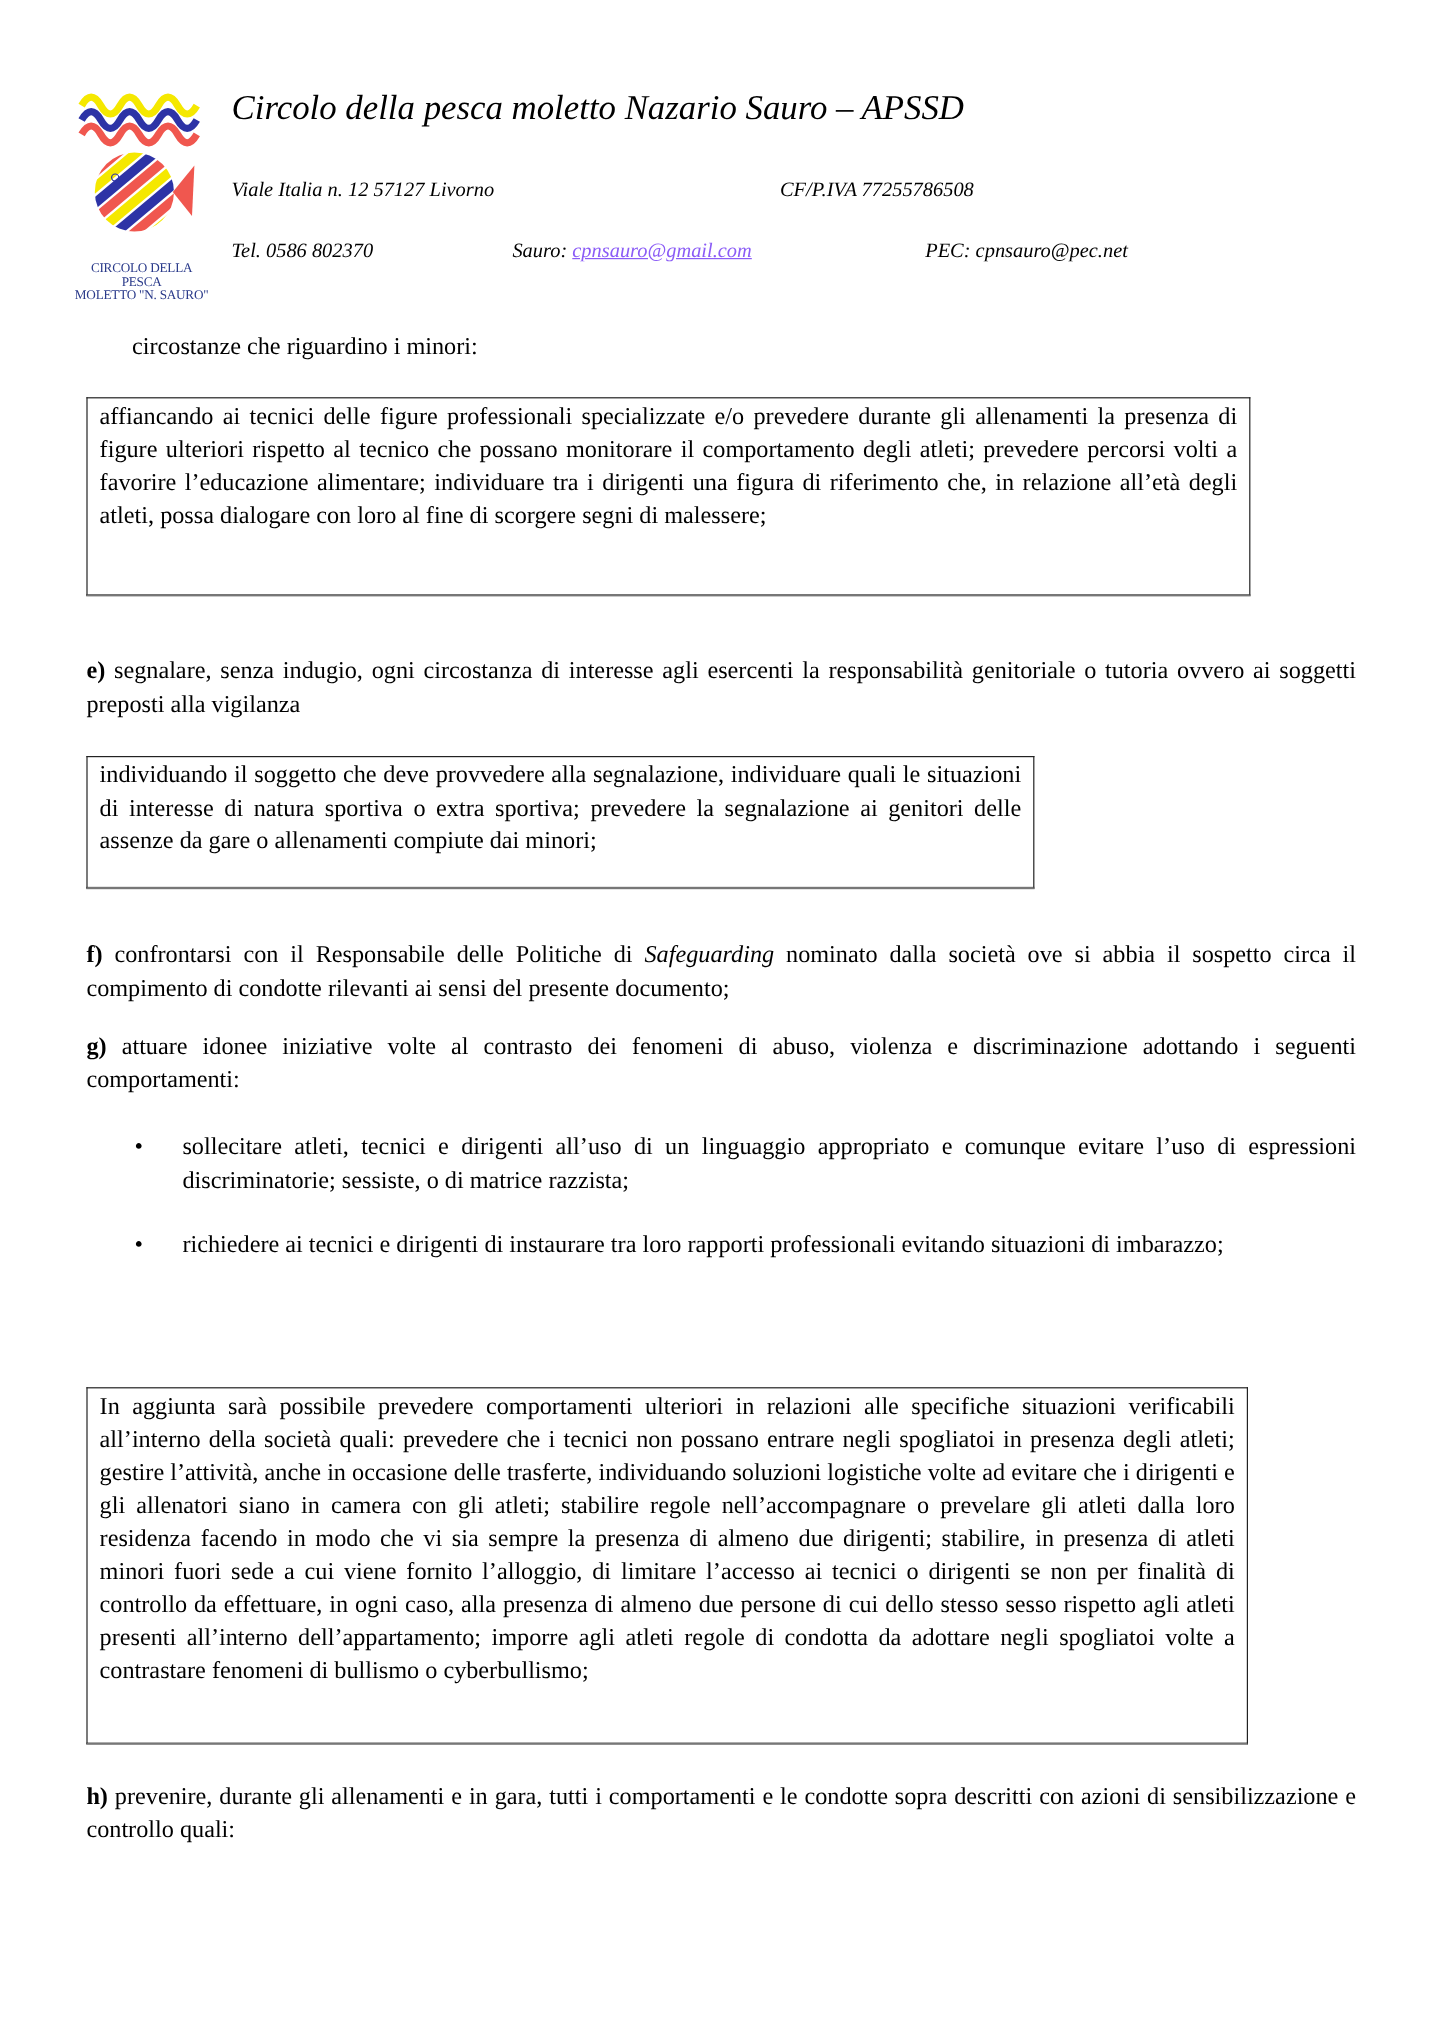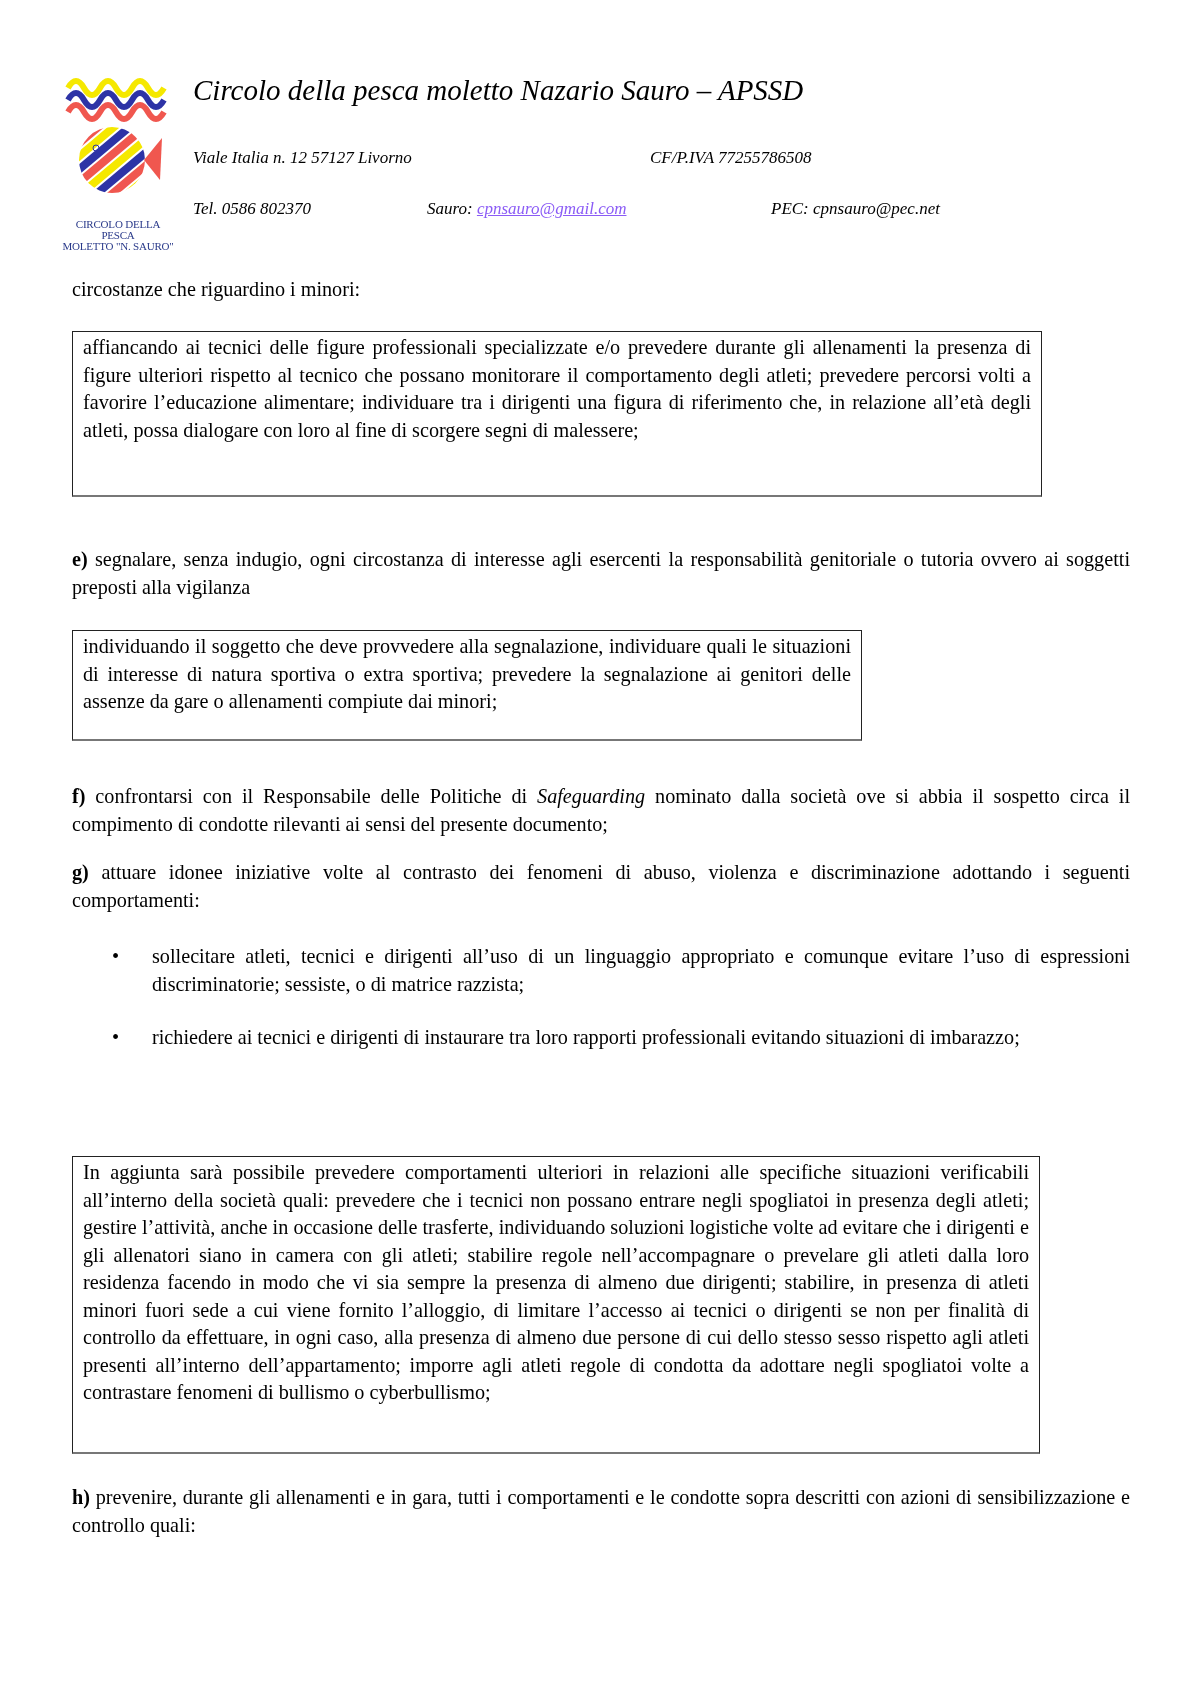--- a/index.html
+++ b/index.html
@@ -65,21 +65,21 @@
 
 <div class="hdr hdr-title">Circolo della pesca moletto Nazario Sauro – APSSD</div>
 <div class="hdr hdr-line" style="left:193px; top:148px;">Viale Italia n. 12   57127 Livorno</div>
 <div class="hdr hdr-line" style="left:650px; top:148px;">CF/P.IVA 77255786508</div>
 <div class="hdr hdr-line" style="left:193px; top:199px;">Tel. 0586 802370</div>
 <div class="hdr hdr-line" style="left:427px; top:199px;">
   <span>Sauro: </span><span class="hdr-link">cpnsauro@gmail.com</span>
 </div>
 <div class="hdr hdr-line" style="left:771px; top:199px;">PEC: cpnsauro@pec.net</div>
 
-<div class="p" style="top:276px;">circostanze che riguardino i minori:</div>
+<div class="p" style="top:276px;margin-left:38px;">circostanze che riguardino i minori:</div>
 
 <div class="box last-line-left" style="left:72px; top:331px; width:970px; height:166px;">affiancando ai tecnici delle figure professionali specializzate e/o prevedere durante gli allenamenti la presenza di figure ulteriori rispetto al tecnico che possano monitorare il comportamento degli atleti; prevedere percorsi volti a favorire l’educazione alimentare; individuare tra i dirigenti una figura di riferimento che, in relazione all’età degli atleti, possa dialogare con loro al fine di scorgere segni di malessere;</div>
 
 <div class="p last-line-left" style="top:546px;">
   <b>e)</b><span> segnalare, senza indugio, ogni circostanza di interesse agli esercenti la responsabilità genitoriale o tutoria ovvero ai soggetti preposti alla vigilanza</span>
 </div>
 
 <div class="box last-line-left" style="left:72px; top:630px; width:790px; height:111px;">individuando il soggetto che deve provvedere alla segnalazione, individuare quali le situazioni di interesse di natura sportiva o extra sportiva; prevedere la segnalazione ai genitori delle assenze da gare o allenamenti compiute dai minori;</div>
 
 <div class="p last-line-left" style="top:783px;">

